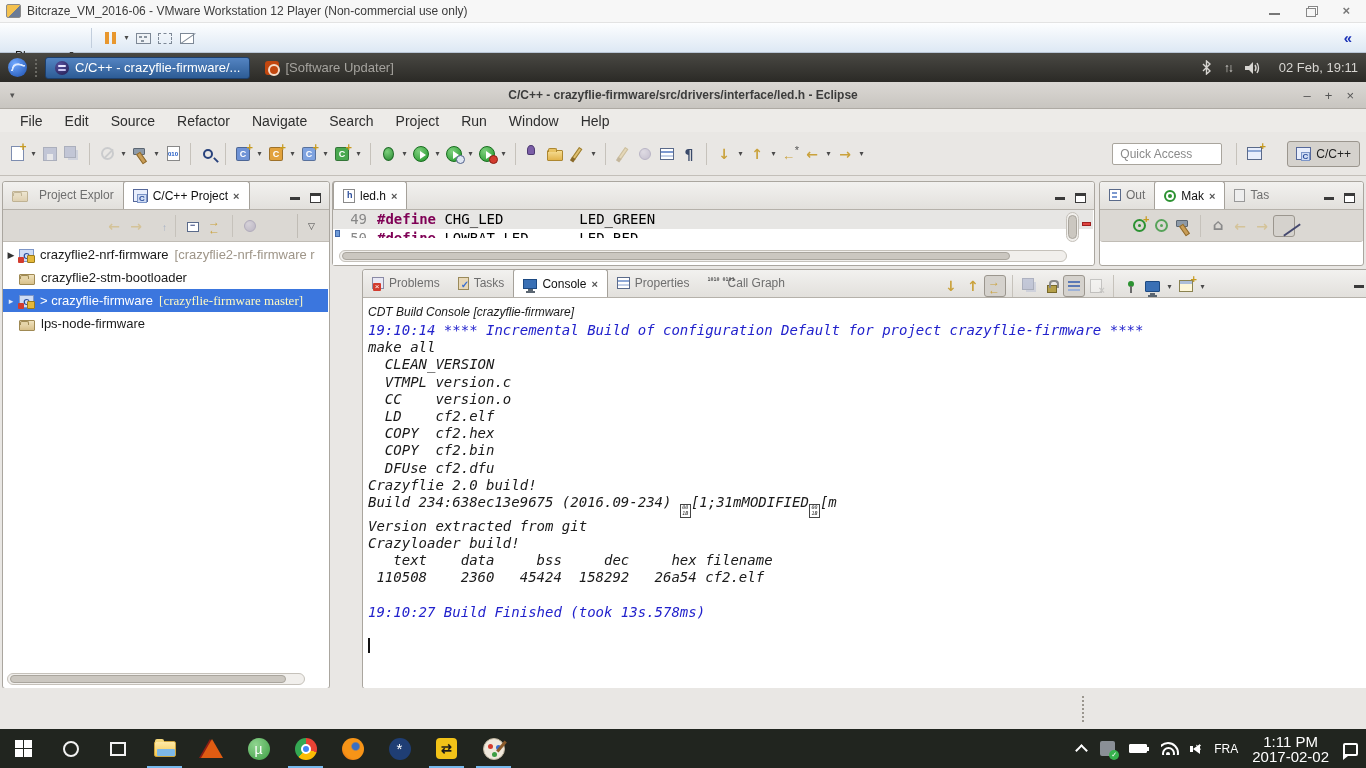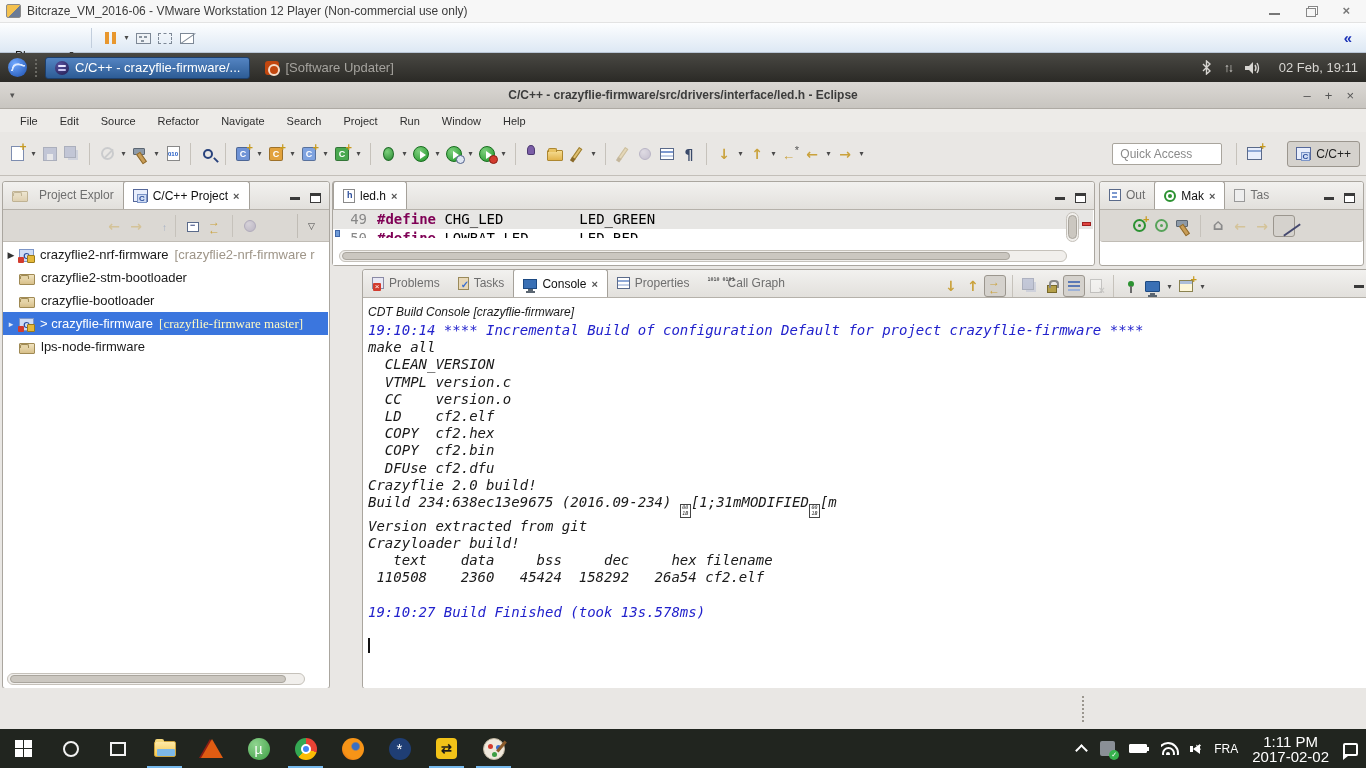--- a/index.html
+++ b/index.html
@@ -37,21 +37,21 @@
   .vm-clock { font-size:13px; color:#d7d5d1; margin-left:4px; }
   .bt-icon svg, .vol-icon svg, .net-icon svg { display:block; }
 
   
   .eclipse { position:absolute; left:0; top:82px; width:1366px; height:647px; background:#e9e7e4; }
   .ecl-titlebar { position:absolute; left:0; top:0; width:100%; height:27px; background:linear-gradient(#dbd8d4,#c8c5c0); border-bottom:1px solid #aeaaa4; display:flex; align-items:center; }
   .ecl-title { position:absolute; left:0; right:0; text-align:center; font-size:12px; font-weight:bold; color:#3c3c3c; }
   .ecl-winmenu { margin-left:10px; color:#555; font-size:9px; z-index:2; }
   .ecl-winctl { margin-left:auto; z-index:2; display:flex; gap:14px; padding-right:12px; font-size:13px; color:#555; }
   .ecl-menubar { position:absolute; left:0; top:27px; width:100%; height:23px; background:#edebe8; display:flex; align-items:center; padding-left:10px; gap:2px; }
-  .menu-item { font-size:11px; color:#2e2e2e; padding:2px 10px; }
+  .menu-item { font-size:14px; color:#2e2e2e; padding:2px 10px; }
   .ecl-toolbar { position:absolute; left:0; top:50px; width:100%; height:44px; background:#e9e7e4; border-bottom:1px solid #c3bfb9; display:flex; align-items:center; padding:0 6px; }
   .tb-icons { display:flex; align-items:center; }
   .sep { width:1px; height:22px; background:#c6c2bb; margin:0 6px; flex:none; }
   .ic { position:relative; width:22px; height:22px; display:inline-flex; align-items:center; justify-content:center; flex:none; border:1px solid transparent; border-radius:3px; }
   .ic.dis { opacity:.38; }
   .ic.pr { background:#d5d2cd; border-color:#9b968e; }
   .dd { width:11px; text-align:center; color:#4a4a4a; font-size:8px; flex:none; }
   .sh { position:relative; display:block; }
   .g { font-weight:bold; line-height:1; font-family:"DejaVu Sans",sans-serif; }
 
@@ -502,25 +502,20 @@
             <span class="twist">▶</span>
             <span class="t-ico t-proj">C</span>
             <span>crazyflie2-nrf-firmware</span>
             <span class="tdec">[crazyflie2-nrf-firmware r</span>
           </div>
           <div class="trow">
             <span class="twist"></span>
             <span class="t-ico t-folder"></span>
             <span>crazyflie2-stm-bootloader</span>
           </div>
-          <div class="trow">
-            <span class="twist"></span>
-            <span class="t-ico t-folder"></span>
-            <span>crazyflie-bootloader</span>
-          </div>
           <div class="trow sel">
             <span class="twist">▸</span>
             <span class="t-ico t-proj">C</span>
             <span>&gt; crazyflie-firmware</span>
             <span class="tdec">[crazyflie-firmware master]</span>
           </div>
           <div class="trow">
             <span class="twist"></span>
             <span class="t-ico t-folder"></span>
             <span>lps-node-firmware</span>

